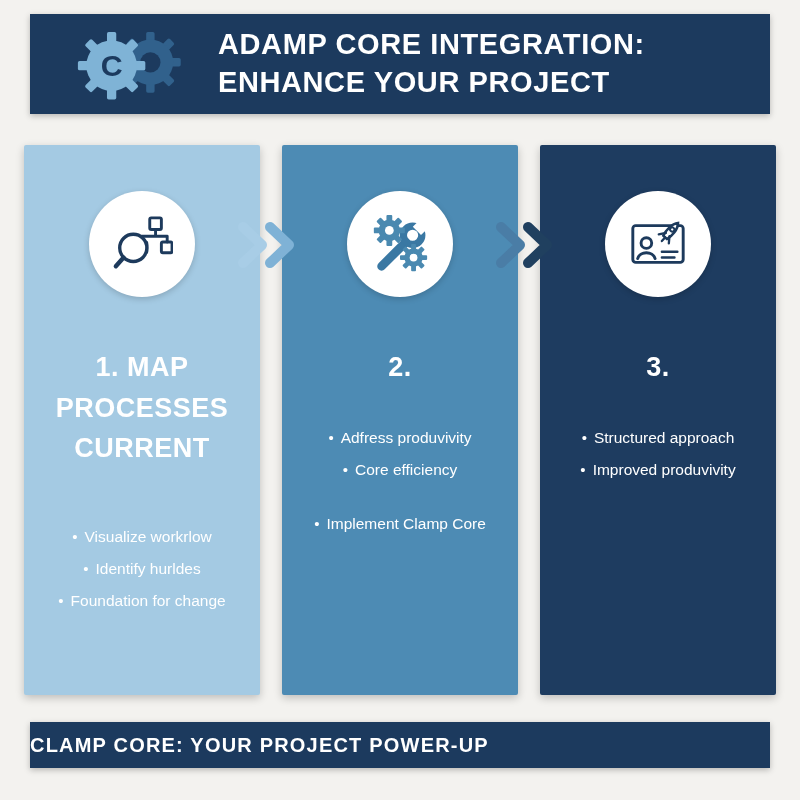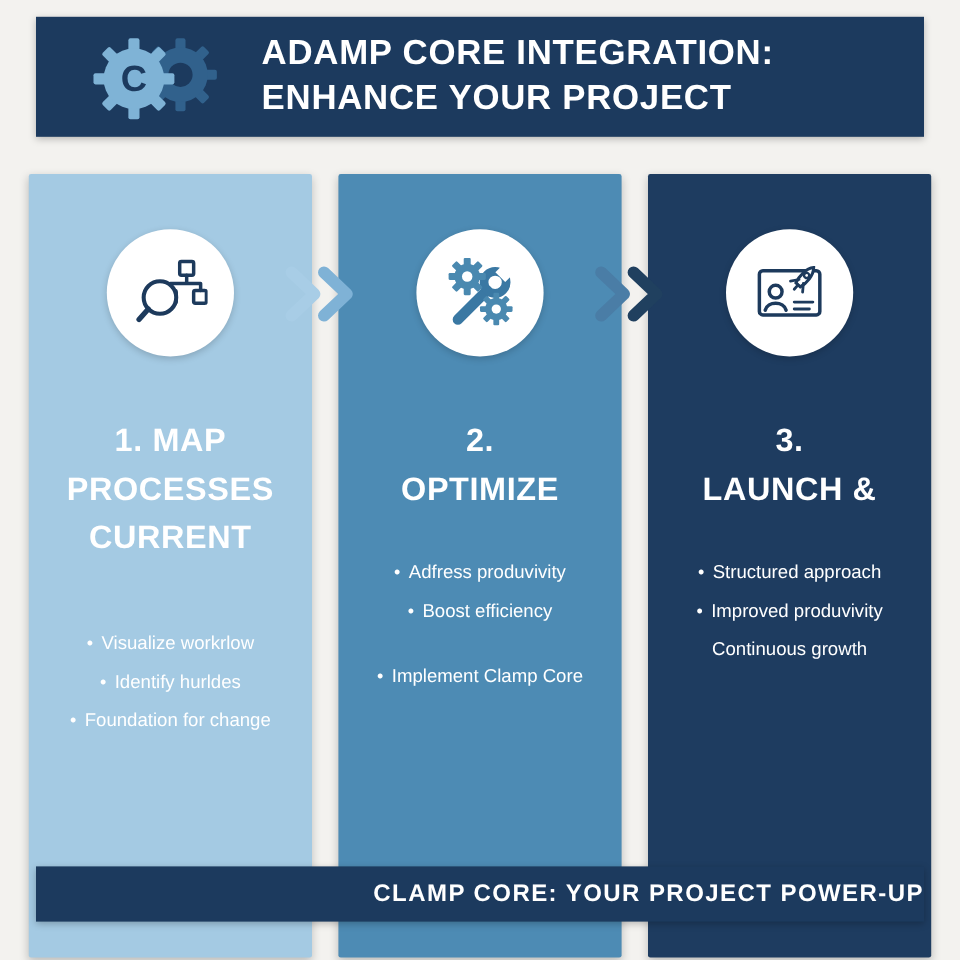--- a/index.html
+++ b/index.html
@@ -19,21 +19,21 @@
   }
   .logo{margin-left:42px;width:118px;height:86px;flex:none;}
   .header-titles{
     margin-left:28px;color:#ffffff;font-weight:800;
     font-size:29px;line-height:1.3;letter-spacing:.6px;
   }
 
   
   .cards{position:absolute;left:24px;top:145px;width:752px;display:flex;gap:22px;}
   .card{
-    width:236px;height:653px;color:#ffffff;text-align:center;
+    width:236px;height:550px;color:#ffffff;text-align:center;
     box-shadow:0 3px 8px rgba(0,0,0,.22);border-radius:2px;
   }
   .card1{background:#a4cae3;}
   .card2{background:#4d8bb4;}
   .card3{background:#1e3c60;}
   .circle{
     width:106px;height:106px;border-radius:50%;background:#ffffff;
     margin:46px auto 0;display:flex;align-items:center;justify-content:center;
     box-shadow:0 2px 6px rgba(0,0,0,.18);
   }
@@ -51,21 +51,21 @@
   .bullet.gap-top{margin-top:22px;}
 
   
   .chev{position:absolute;top:221px;width:74px;height:48px;}
   .chev1{left:234px;}
   .chev2{left:492px;}
 
   
   .footer{
     position:absolute;left:30px;top:722px;width:740px;height:46px;
-    background:#1c3a5e;display:flex;align-items:center;justify-content:flex-end;
+    background:#1c3a5e;display:flex;align-items:center;justify-content:flex-start;
     color:#ffffff;font-weight:800;font-size:20px;letter-spacing:1.2px;
     box-shadow:0 2px 6px rgba(0,0,0,.25);
   }
 </style>
 </head>
 <body>
 
 <div class="stage">
 
   <div class="header">
@@ -177,30 +177,29 @@
               <rect x="-2.5" y="-14" width="5" height="6.5" rx="1" transform="rotate(270)"></rect>
               <rect x="-2.5" y="-14" width="5" height="6.5" rx="1" transform="rotate(315)"></rect>
               <circle r="9.5"></circle>
             </g>
             <circle r="4" fill="#ffffff"></circle>
           </g>
         </svg>
       </div>
       <div class="card-title">
         <div>2.</div>
-        <div>OPTIMIZE</div>
       </div>
       <div class="bullets">
         <div class="bullet">
           <span class="dot">•</span>
           <span>Adfress produvivity</span>
         </div>
         <div class="bullet">
           <span class="dot">•</span>
-          <span>Boost efficiency</span>
+          <span>Core efficiency</span>
         </div>
         <div class="bullet gap-top">
           <span class="dot">•</span>
           <span>Implement Clamp Core</span>
         </div>
       </div>
     </div>
 
     <div class="card card3">
       <div class="circle">
@@ -213,34 +212,29 @@
           </g>
           <g transform="translate(44,20) rotate(42)">
             <path d="M0 -13 C4.5 -8 4.5 1 2.5 7 L-2.5 7 C-4.5 1 -4.5 -8 0 -13 Z" fill="#ffffff" stroke="#1d3a5c" stroke-width="2.6"></path>
             <circle cx="0" cy="-4" r="2.2" fill="none" stroke="#1d3a5c" stroke-width="2"></circle>
             <path d="M-2.5 3 L-7 9 M2.5 3 L7 9 M0 7 L0 12" stroke="#1d3a5c" stroke-width="2.4" fill="none" stroke-linecap="round"></path>
           </g>
         </svg>
       </div>
       <div class="card-title">
         <div>3.</div>
-        <div>LAUNCH &amp;</div>
       </div>
       <div class="bullets">
         <div class="bullet">
           <span class="dot">•</span>
           <span>Structured approach</span>
         </div>
         <div class="bullet">
           <span class="dot">•</span>
           <span>Improved produvivity</span>
-        </div>
-        <div class="bullet no-dot">
-
-          <span>Continuous growth</span>
         </div>
       </div>
     </div>
 
   </div>
 
   <svg class="chev chev1" viewBox="0 0 74 48">
     <path d="M9 6 L28 24 L9 42" stroke="#a8cde6" stroke-width="10" fill="none" stroke-linecap="round" stroke-linejoin="round"></path>
     <path d="M36 6 L55 24 L36 42" stroke="#7fb2d6" stroke-width="10" fill="none" stroke-linecap="round" stroke-linejoin="round"></path>
   </svg>

